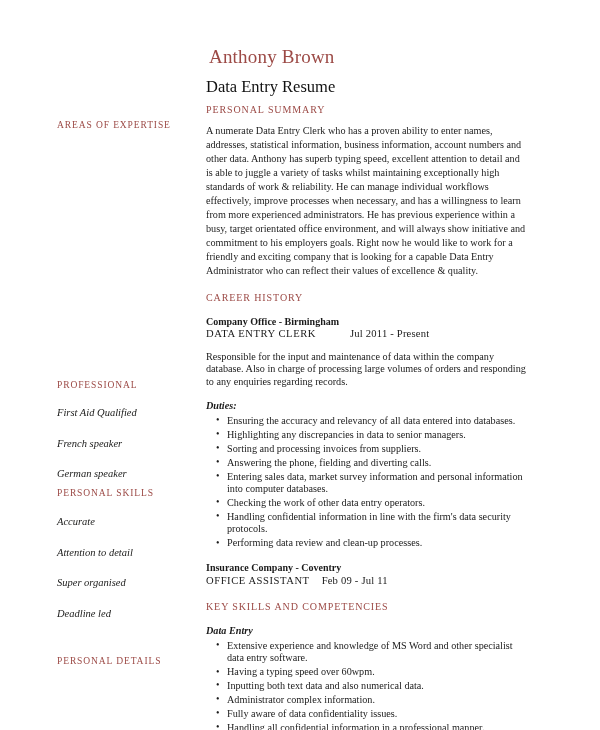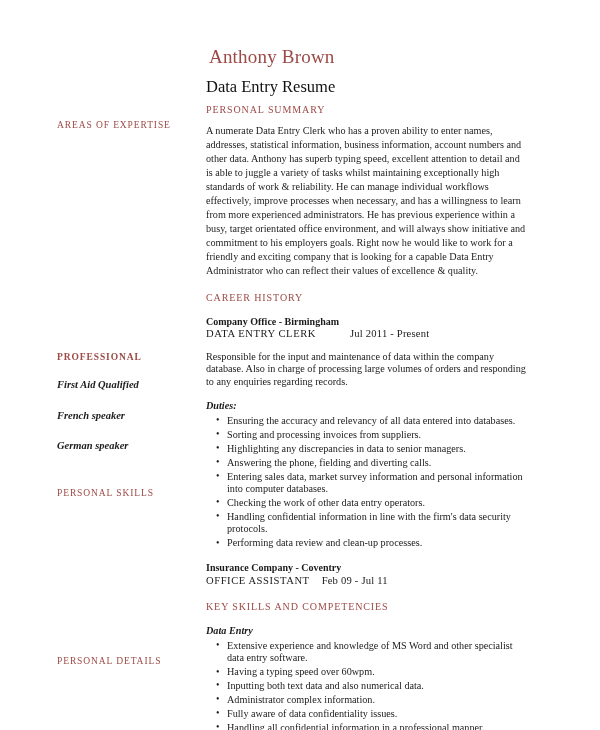--- a/index.html
+++ b/index.html
@@ -48,21 +48,21 @@
     font-size: 10.5px;
     color: #20201f;
     white-space: nowrap;
     line-height: 1;
   }
 
   .block-expertise { position: absolute; left: 0; top: 12px; }
   .block-expertise .side-list { margin-top: 17px; }
   .block-expertise .side-list li { margin-bottom: 19.5px; }
 
-  .block-professional { position: absolute; left: 0; top: 244px; font-weight: bold; }
+  .block-professional { position: absolute; left: 0; top: 272px; }
   .block-professional .side-list { margin-top: 18px; }
   .block-professional .side-list li { margin-bottom: 20px; }
 
   .block-personal-skills { position: absolute; left: 0; top: 380px; }
   .block-personal-skills .side-list { margin-top: 19px; }
   .block-personal-skills .side-list li { margin-bottom: 20px; }
 
   .block-personal-details { position: absolute; left: 0; top: 548px; }
 
   
@@ -185,20 +185,26 @@
       <div class="side-heading">PROFESSIONAL</div>
       <ul class="side-list">
         <li>First Aid Qualified</li>
         <li>French speaker</li>
         <li>German speaker</li>
       </ul>
     </div>
 
     <div class="block-personal-skills">
       <div class="side-heading">PERSONAL SKILLS</div>
+      <ul class="side-list">
+        <li>Accurate</li>
+        <li>Attention to detail</li>
+        <li>Super organised</li>
+        <li>Deadline led</li>
+      </ul>
     </div>
 
     <div class="block-personal-details">
       <div class="side-heading">PERSONAL DETAILS</div>
     </div>
 
   </div>
 
   <div class="main">
 
@@ -215,22 +221,22 @@
     <div>
       <div class="employer">Company Office - Birmingham</div>
       <div class="role-line">
         <span>DATA ENTRY CLERK</span><span class="dates">Jul 2011 - Present</span>
       </div>
       <p class="job-desc">Responsible for the input and maintenance of data within the company database. Also in charge of processing large volumes of orders and responding to any enquiries regarding records.</p>
 
       <div class="duties-label">Duties:</div>
       <ul class="bullets">
         <li>Ensuring the accuracy and relevancy of all data entered into databases.</li>
+        <li>Highlighting any discrepancies in data to senior managers.</li>
         <li>Sorting and processing invoices from suppliers.</li>
-        <li>Highlighting any discrepancies in data to senior managers.</li>
         <li>Answering the phone, fielding and diverting calls.</li>
         <li>Entering sales data, market survey information and personal information into computer databases.</li>
         <li>Checking the work of other data entry operators.</li>
         <li>Handling confidential information in line with the firm's data security protocols.</li>
         <li>Performing data review and clean-up processes.</li>
       </ul>
     </div>
 
     <div>
       <div class="employer">Insurance Company - Coventry</div>

